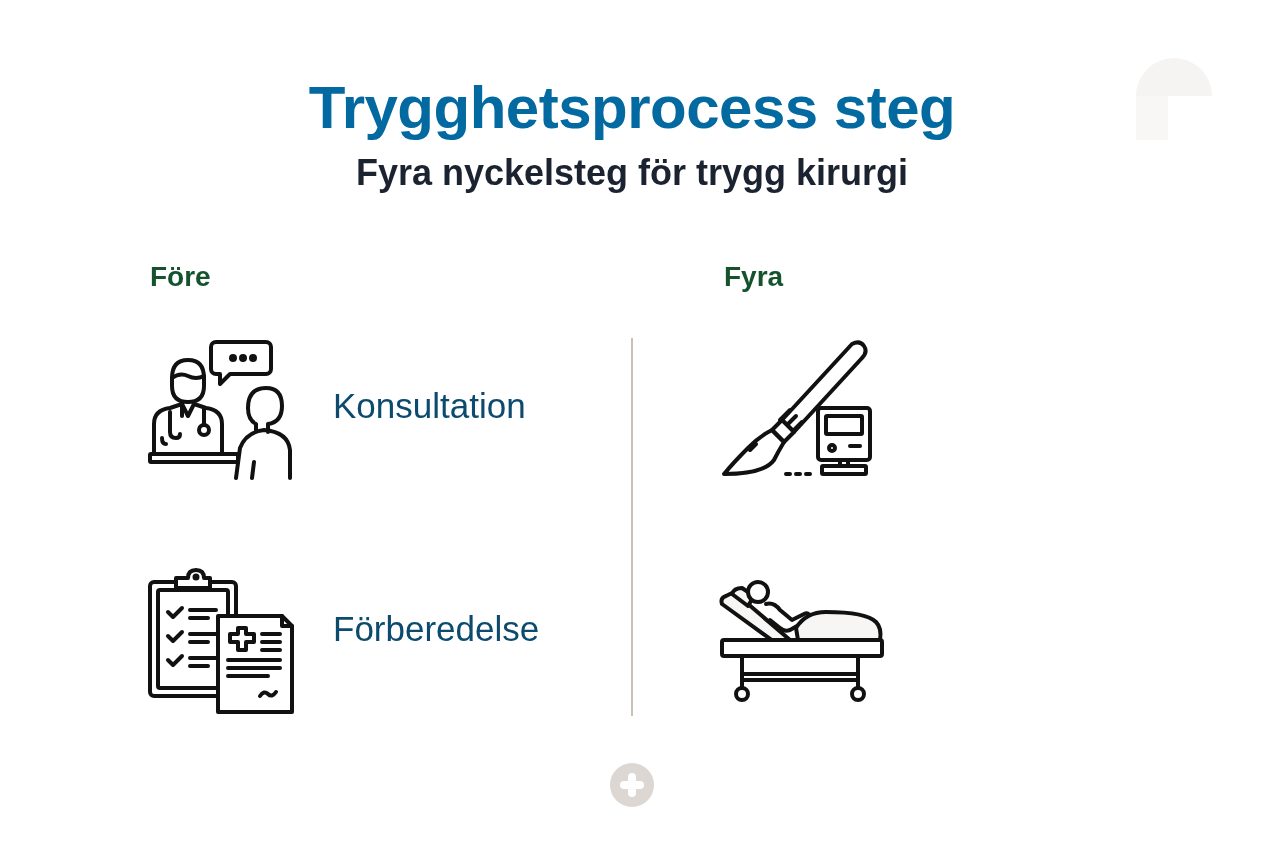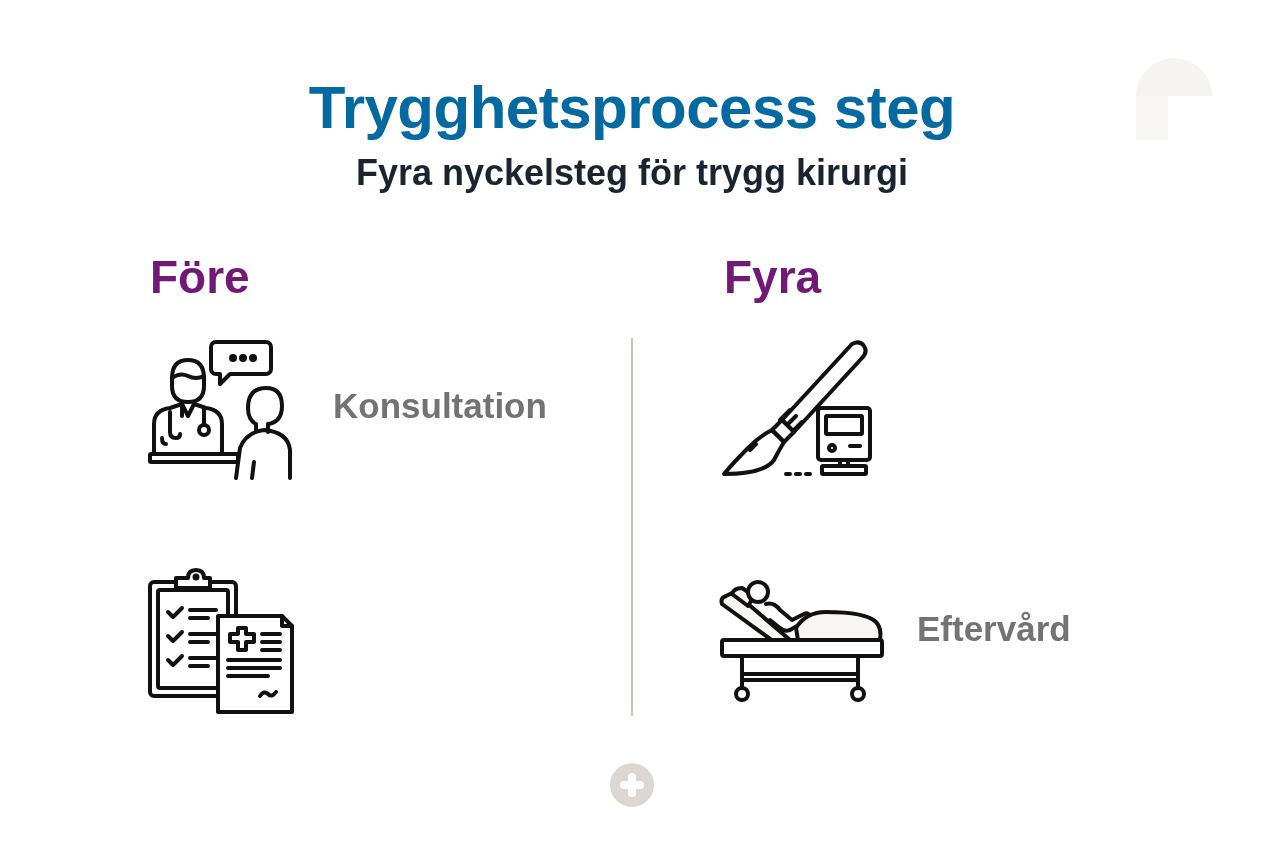--- a/index.html
+++ b/index.html
@@ -58,23 +58,23 @@
       position: absolute;
       left: 0;
       top: 38px;
       width: 32px;
       height: 44px;
       background: #f8f7f6;
     }
     .section-heading {
       position: absolute;
       top: 256px;
-      font-size: 46px;
+      font-size: 28px;
       font-weight: 700;
-      color: #701a75;
+      color: #14532d;
       line-height: 42px;
     }
     .divider {
       position: absolute;
       left: 631px;
       top: 338px;
       width: 2px;
       height: 378px;
       background: #c9c2bb;
     }
@@ -82,22 +82,22 @@
       position: absolute;
     }
     .step .icon {
       position: absolute;
       left: 0;
       top: 0;
     }
     .step .label {
       position: absolute;
       font-size: 35px;
-      font-weight: 700;
-      color: #737373;
+      font-weight: 400;
+      color: #0c4a6e;
       white-space: nowrap;
       line-height: 42px;
     }
     .add-button {
       position: absolute;
       left: 610px;
       top: 763px;
       width: 44px;
       height: 44px;
       border-radius: 50%;
@@ -179,20 +179,21 @@
     <path d="M44 90 h26 M44 98 h18"></path>
 
     <path d="M72 48 h64 l10 10 v86 h-74 z" fill="#fff"></path>
     <path d="M136 48 v10 h10"></path>
 
     <path d="M88 64 h8 v-6 h8 v6 h8 v8 h-8 v8 h-8 v-8 h-8 z" transform="translate(-4,2)"></path>
     <path d="M116 66 h18 M116 74 h18 M116 82 h18"></path>
     <path d="M82 92 h52 M82 100 h52 M82 108 h40"></path>
     <path d="M114 128 q4 -6 8 -2 q4 4 8 -2"></path>
   </svg>
+  <div class="label" style="left:187px; top:40px;">Förberedelse</div>
 </div>
 
 <div class="divider"></div>
 
 <div class="section-heading" style="left:724px;">Fyra</div>
 
 <div class="step" style="left:720px; top:338px; width:420px; height:142px;">
   <svg class="icon" width="156" height="142" viewBox="0 0 156 142" fill="none" stroke="#111" stroke-width="4" stroke-linecap="round" stroke-linejoin="round">
 
     <path d="M132 6 q8 -4 12 2 q4 6 -2 12 l-68 74 l-12 -12 z"></path>
@@ -226,21 +227,20 @@
 
     <path d="M78 50 q10 -16 30 -16 q40 0 50 10 q6 6 4 18 h-82 z" fill="#f7f6f4"></path>
 
     <rect x="4" y="62" width="160" height="16" rx="2" fill="#fff"></rect>
 
     <path d="M24 78 v32 M140 78 v32"></path>
     <path d="M24 96 h116 M24 102 h116"></path>
     <circle cx="24" cy="116" r="6" fill="#fff"></circle>
     <circle cx="140" cy="116" r="6" fill="#fff"></circle>
   </svg>
-  <div class="label" style="left:199px; top:30px;">Eftervård</div>
 </div>
 
 <div class="add-button">
   <span>
     <span class="h"></span>
     <span class="v"></span>
   </span>
 </div>
 
 </body></html>

